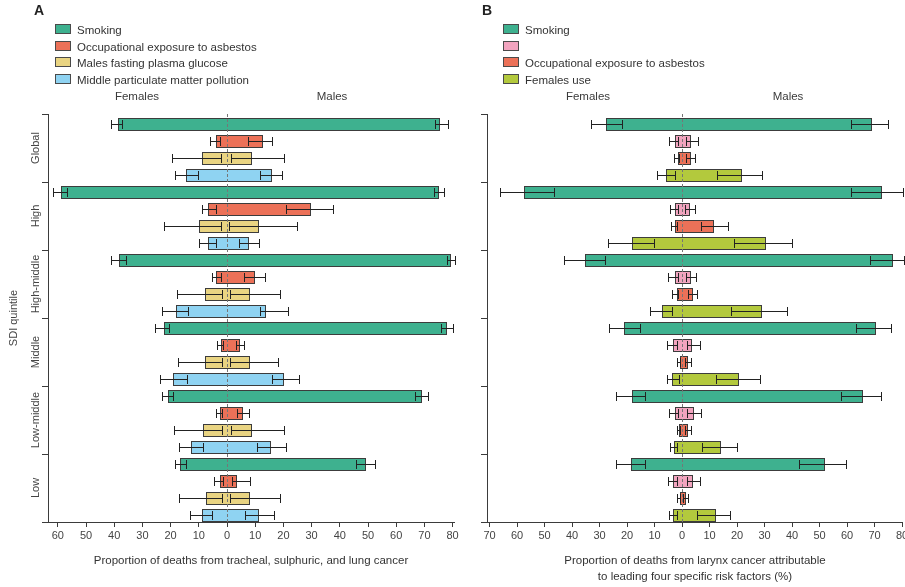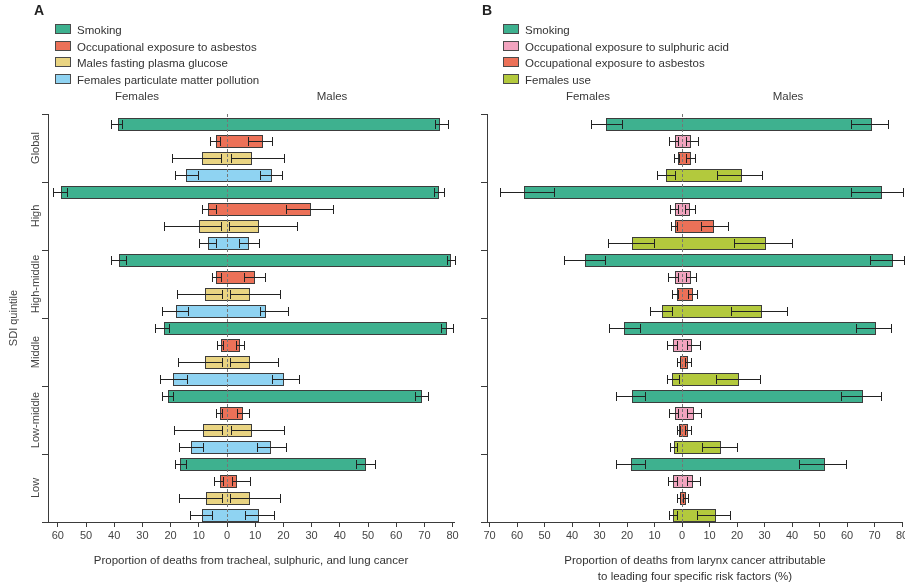--- a/index.html
+++ b/index.html
@@ -38,21 +38,21 @@
   <div class="vtitle">SDI quintile</div>
 
   <div id="layer-0" class="abs" style="left:0;top:0;width:905px;height:587px;">
       <div class="legend-swatch" style="left: 55px; top: 24px; background: rgb(62, 177, 143);"></div>
       <div class="legend-label" style="left: 77px; top: 23px;">Smoking</div>
       <div class="legend-swatch" style="left: 55px; top: 40.5px; background: rgb(236, 113, 88);"></div>
       <div class="legend-label" style="left: 77px; top: 39.5px;">Occupational exposure to asbestos</div>
       <div class="legend-swatch" style="left: 55px; top: 57px; background: rgb(233, 212, 130);"></div>
       <div class="legend-label" style="left: 77px; top: 56px;">Males fasting plasma glucose</div>
       <div class="legend-swatch" style="left: 55px; top: 73.5px; background: rgb(143, 211, 242);"></div>
-      <div class="legend-label" style="left: 77px; top: 72.5px;">Females particulate matter pollution</div>
+      <div class="legend-label" style="left: 77px; top: 72.5px;">Middle particulate matter pollution</div>
       <div class="bar" style="left: 117.584px; top: 117.5px; width: 322.044px; background: rgb(62, 177, 143);"></div>
       <div class="wline" style="left: 111.38px; top: 123.5px; width: 11.562px;"></div>
       <div class="wcap" style="left: 110.88px; top: 119.5px;"></div>
       <div class="wcap" style="left: 122.442px; top: 119.5px;"></div>
       <div class="wline" style="left: 435.116px; top: 123.5px; width: 12.972px;"></div>
       <div class="wcap" style="left: 434.616px; top: 119.5px;"></div>
       <div class="wcap" style="left: 447.588px; top: 119.5px;"></div>
       <div class="bar" style="left: 216.284px; top: 134.5px; width: 46.812px; background: rgb(236, 113, 88);"></div>
       <div class="wline" style="left: 210.362px; top: 140.5px; width: 10.152px;"></div>
       <div class="wcap" style="left: 209.862px; top: 136.5px;"></div>
@@ -258,21 +258,20 @@
       <div class="cat-label" style="left: -9px; top: 209px; width: 90px;">High</div>
       <div class="cat-label" style="left: -9px; top: 277px; width: 90px;">High-middle</div>
       <div class="cat-label" style="left: -9px; top: 345px; width: 90px;">Middle</div>
       <div class="cat-label" style="left: -9px; top: 413px; width: 90px;">Low-middle</div>
       <div class="cat-label" style="left: -9px; top: 481px; width: 90px;">Low</div>
     </div>
   <div id="layer-1" class="abs" style="left:0;top:0;width:905px;height:587px;">
       <div class="legend-swatch" style="left: 503px; top: 24px; background: rgb(62, 177, 143);"></div>
       <div class="legend-label" style="left: 525px; top: 23px;">Smoking</div>
       <div class="legend-swatch" style="left: 503px; top: 40.5px; background: rgb(242, 164, 191);"></div>
-      <div class="legend-label" style="left: 525px; top: 39.5px;">Occupational exposure to sulphuric acid</div>
       <div class="legend-swatch" style="left: 503px; top: 57px; background: rgb(236, 113, 88);"></div>
       <div class="legend-label" style="left: 525px; top: 56px;">Occupational exposure to asbestos</div>
       <div class="legend-swatch" style="left: 503px; top: 73.5px; background: rgb(179, 201, 61);"></div>
       <div class="legend-label" style="left: 525px; top: 72.5px;">Females use</div>
       <div class="bar" style="left: 605.825px; top: 117.5px; width: 266.475px; background: rgb(62, 177, 143);"></div>
       <div class="wline" style="left: 591.25px; top: 123.5px; width: 30.8px;"></div>
       <div class="wcap" style="left: 590.75px; top: 119.5px;"></div>
       <div class="wcap" style="left: 621.55px; top: 119.5px;"></div>
       <div class="wline" style="left: 851.95px; top: 123.5px; width: 36.3px;"></div>
       <div class="wcap" style="left: 851.45px; top: 119.5px;"></div>

